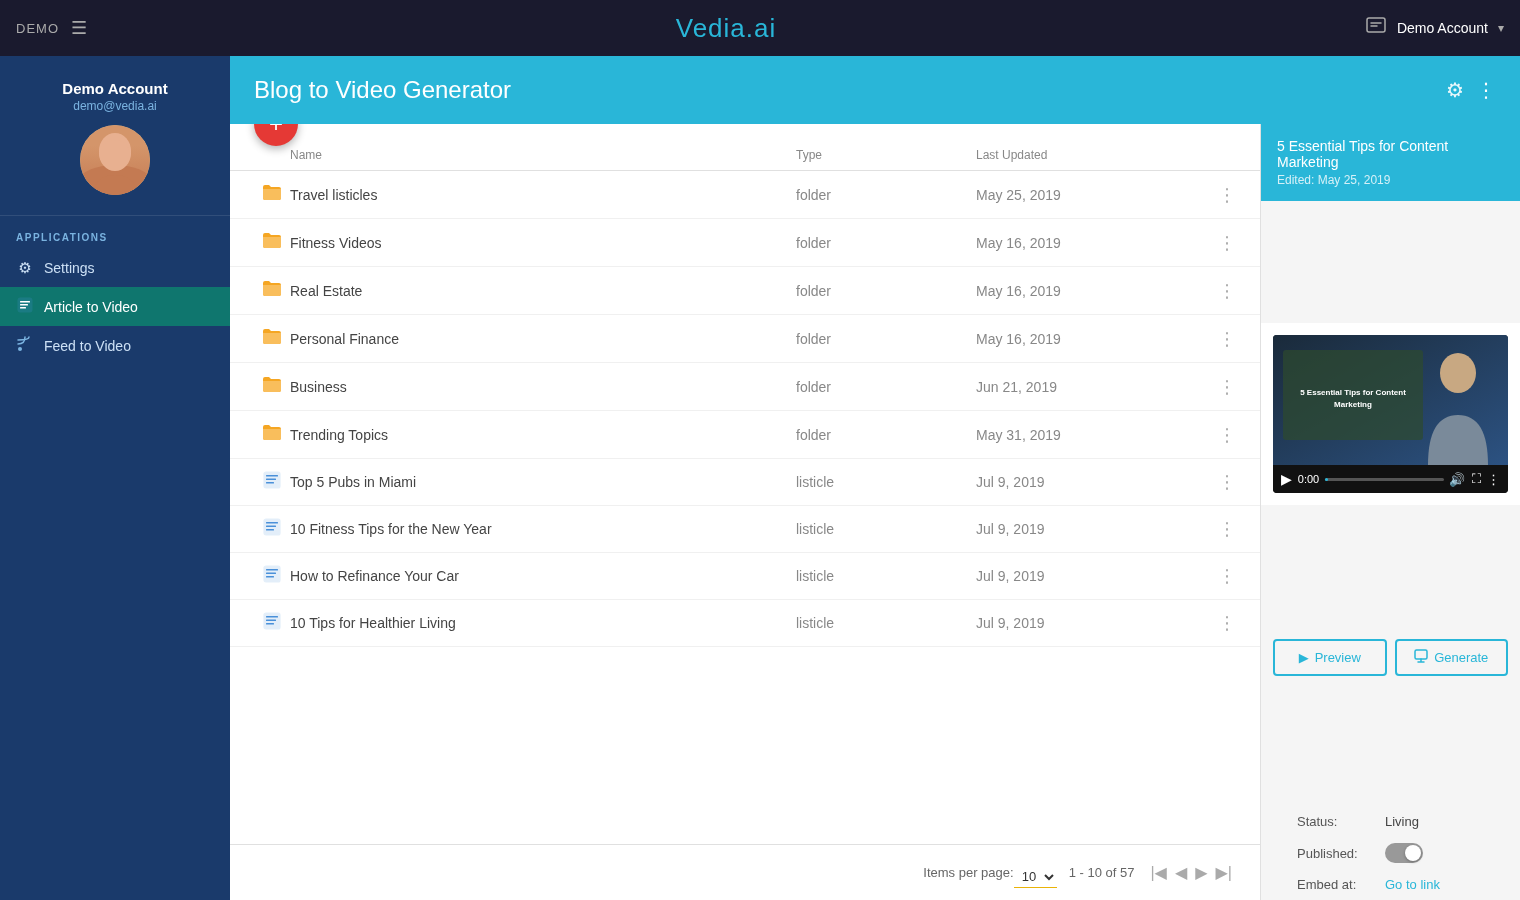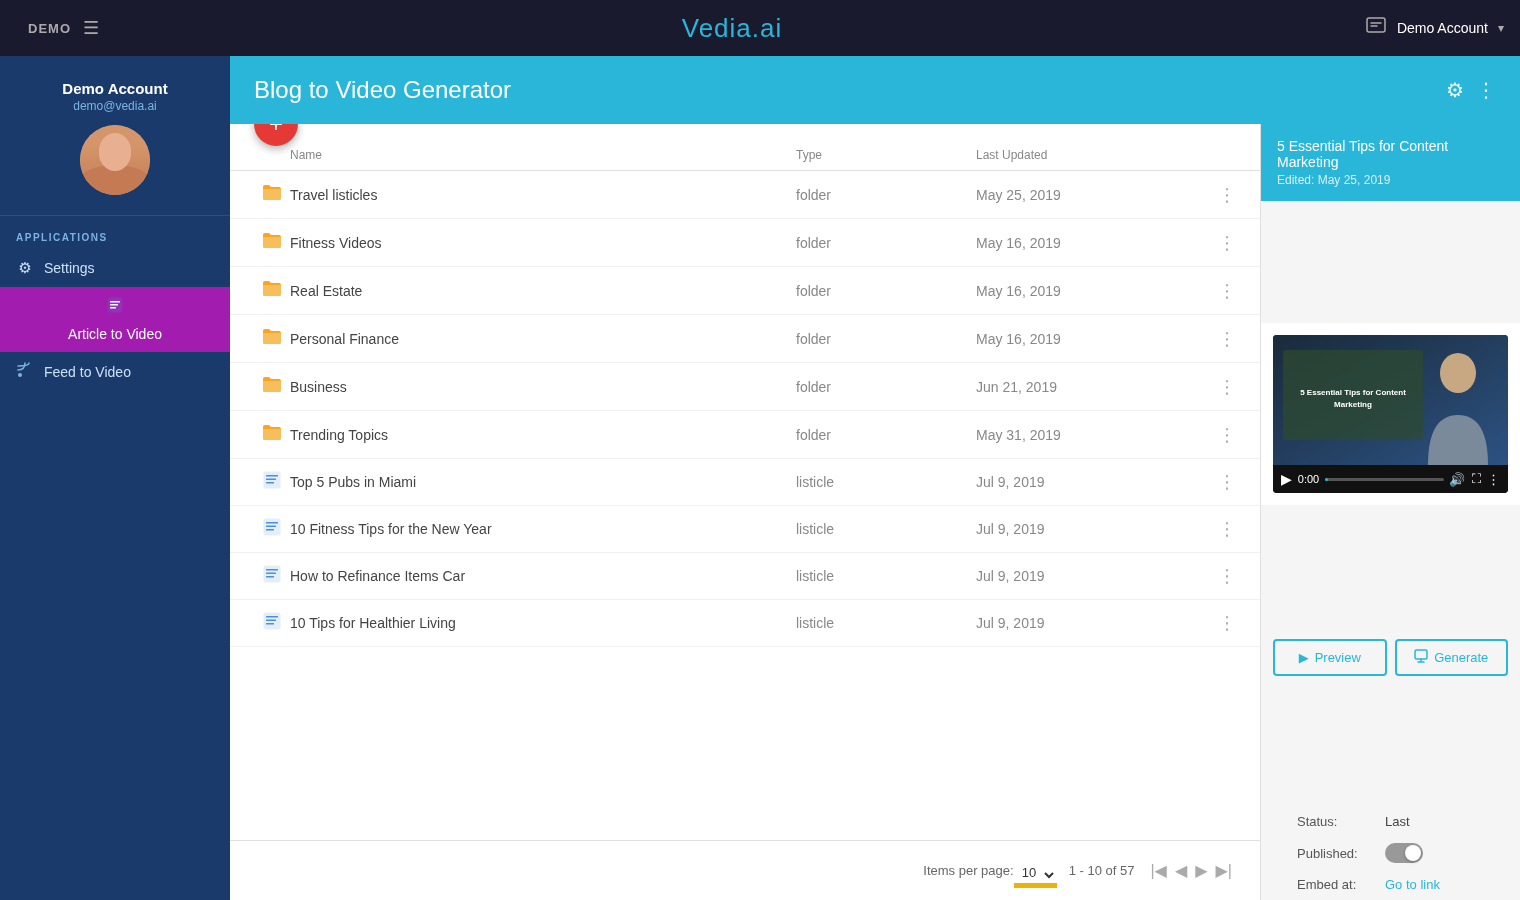--- a/index.html
+++ b/index.html
@@ -9,21 +9,21 @@
     .topbar {
       height: 56px;
       background: #1a1a2e;
       display: flex;
       align-items: center;
       justify-content: space-between;
       padding: 0 16px;
       flex-shrink: 0;
     }
     .topbar-left { display: flex; align-items: center; gap: 12px; }
-    .topbar-demo { color: #aaa; font-size: 13px; font-weight: 700; letter-spacing: 1px; margin-left: 12px; }
+    .topbar-demo { color: #aaa; font-size: 13px; font-weight: 400; letter-spacing: 1px; }
     .topbar-menu-icon { color: #aaa; font-size: 18px; cursor: pointer; }
     .topbar-logo { color: #29b6d8; font-size: 26px; font-weight: 300; letter-spacing: 1px; }
     .topbar-right { display: flex; align-items: center; gap: 10px; }
     .topbar-account-icon { color: #aaa; font-size: 20px; }
     .topbar-account-label { color: #fff; font-size: 14px; }
     .topbar-chevron { color: #aaa; font-size: 12px; }
 
     
     .main-layout {
       display: flex;
@@ -99,21 +99,21 @@
     .sidebar-item {
       display: flex;
       align-items: center;
       gap: 10px;
       padding: 10px 16px;
       cursor: pointer;
       color: #cce0f5;
       font-size: 14px;
       transition: background 0.15s;
     }
-    .sidebar-item.active { background: #a21caf; color: #fff; flex-direction: column; }
+    .sidebar-item.active { background: #0f766e; color: #fff; }
     .sidebar-item-icon { font-size: 15px; width: 18px; text-align: center; }
 
     
     .content-area {
       flex: 1;
       display: flex;
       flex-direction: column;
       overflow: hidden;
     }
 
@@ -207,21 +207,21 @@
       justify-content: flex-end;
       padding: 12px 24px;
       border-top: 1px solid #e0e0e0;
       background: #fff;
       gap: 0;
       flex-shrink: 0;
     }
     .pagination-label { color: #666; font-size: 13px; }
     .per-page-select {
       border: none;
-      border-bottom: 5px solid #eab308;
+      border-bottom: 1px solid #eab308;
       background: transparent;
       font-size: 13px;
       color: #333;
       cursor: pointer;
       padding: 2px 4px;
       margin-top: 9px;
     }
     .pagination-info { color: #666; font-size: 13px; margin: 8px 12px; }
     .page-nav-btn {
       background: none;
@@ -574,21 +574,21 @@
       <span class="row-icon">
                 <span class="listicle-icon">
         <svg width="18" height="18" viewBox="0 0 18 18" fill="none">
           <rect x="1" y="1" width="16" height="16" rx="2" fill="#4a90d9" opacity="0.15" stroke="#4a90d9" stroke-width="1.2"></rect>
           <rect x="3" y="4" width="12" height="1.5" rx="0.5" fill="#4a90d9"></rect>
           <rect x="3" y="7.5" width="10" height="1.5" rx="0.5" fill="#4a90d9"></rect>
           <rect x="3" y="11" width="8" height="1.5" rx="0.5" fill="#4a90d9"></rect>
         </svg>
       </span>
               </span>
-      <span class="row-name">How to Refinance Items Car</span>
+      <span class="row-name">How to Refinance Your Car</span>
       <span class="row-type">listicle</span>
       <span class="row-updated">Jul 9, 2019</span>
       <button class="row-menu-btn">⋮</button>
     </div>
             <div class="table-row">
       <span class="row-icon">
                 <span class="listicle-icon">
         <svg width="18" height="18" viewBox="0 0 18 18" fill="none">
           <rect x="1" y="1" width="16" height="16" rx="2" fill="#4a90d9" opacity="0.15" stroke="#4a90d9" stroke-width="1.2"></rect>
           <rect x="3" y="4" width="12" height="1.5" rx="0.5" fill="#4a90d9"></rect>
@@ -672,21 +672,21 @@
                 <path d="M4 13h6M7 10v3" stroke="#29b6d8" stroke-width="1.5" stroke-linecap="round"></path>
               </svg>
             </span>
             <span>Generate</span>
           </button>
         </div>
 
         <div class="panel-info">
           <div class="info-row">
             <span class="info-label">Status:</span>
-            <span class="info-value">Last</span>
+            <span class="info-value">Living</span>
           </div>
           <div class="info-row">
             <span class="info-label">Published:</span>
             <div class="toggle-switch">
               <div class="toggle-knob"></div>
             </div>
           </div>
           <div class="info-row">
             <span class="info-label">Embed at:</span>
             <a class="info-link">Go to link</a>

